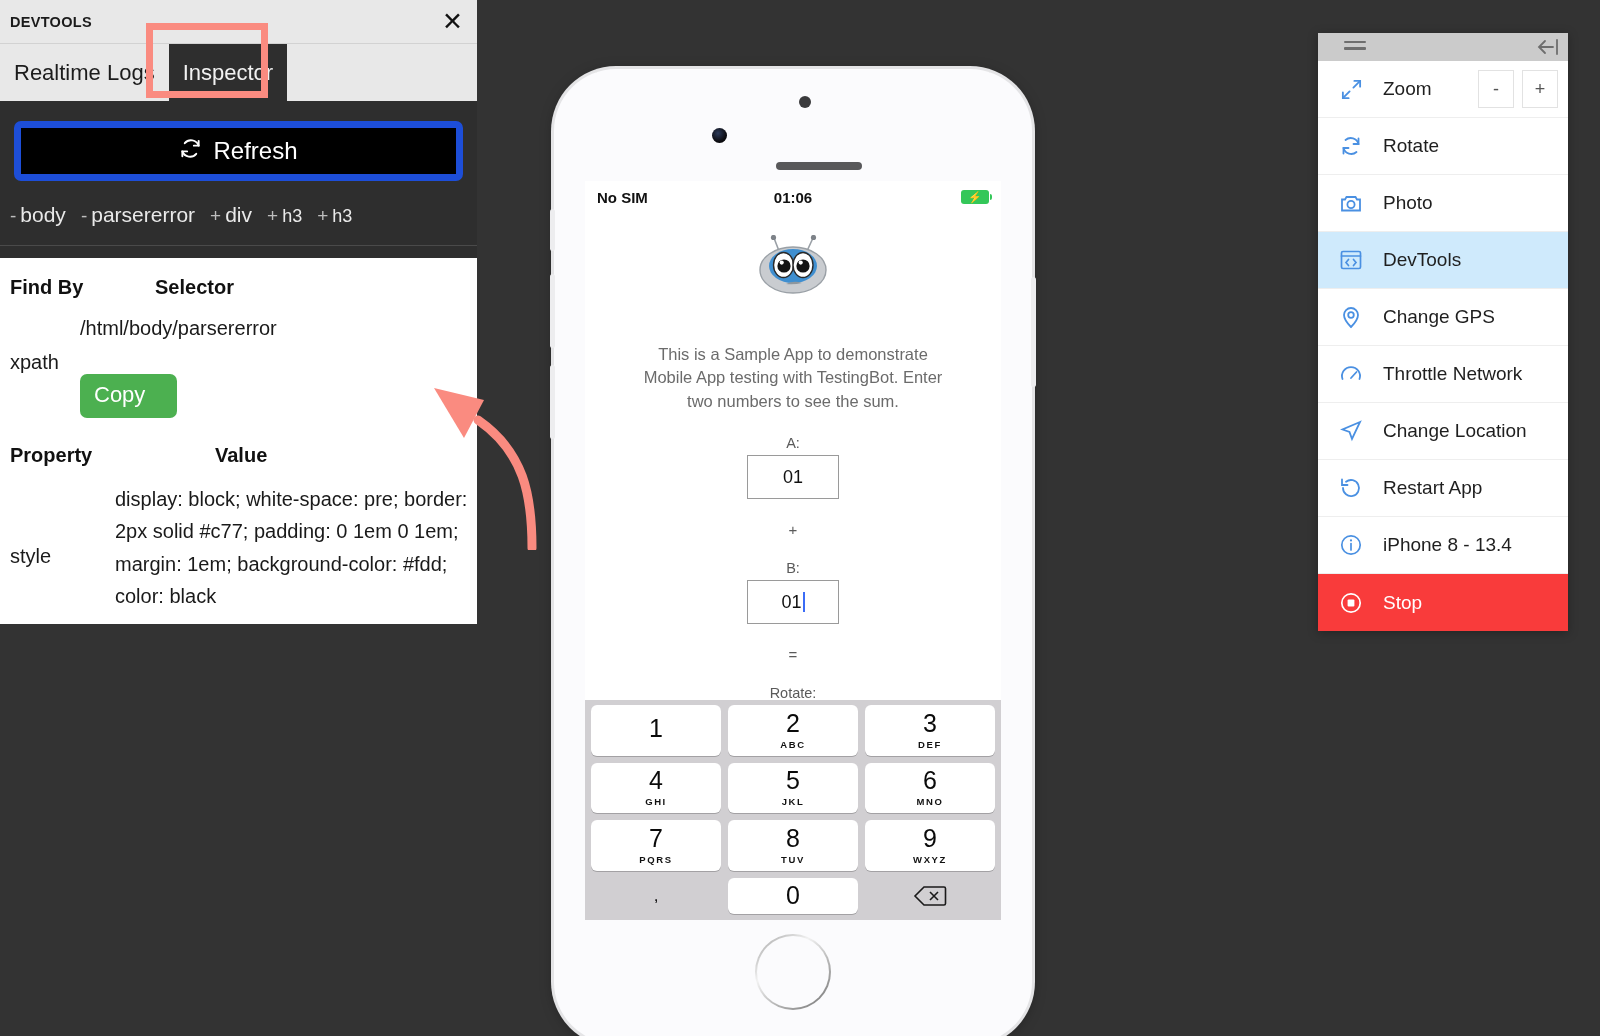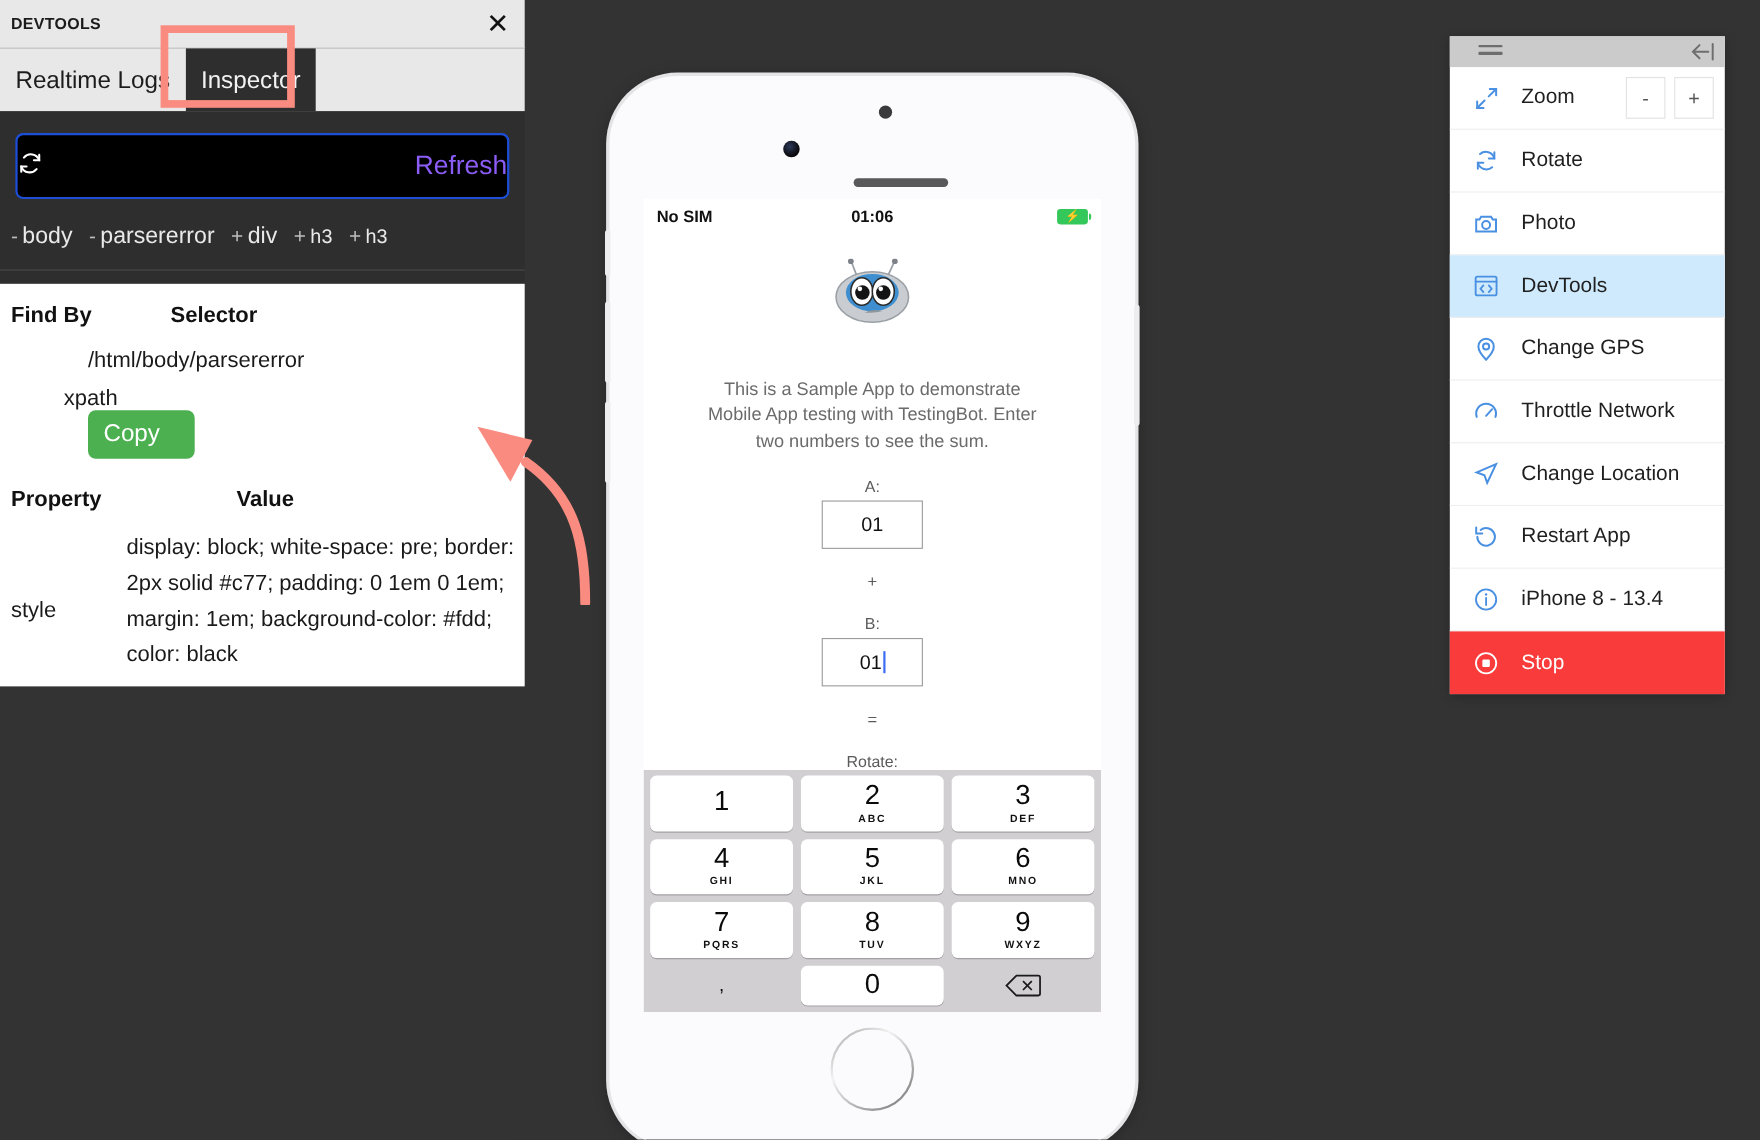--- a/index.html
+++ b/index.html
@@ -35,23 +35,23 @@
     display: flex; align-items: center; padding: 0 14px;
     font-size: 22px; color: #1c1c1c; cursor: pointer;
   }
   .dt-tab.active { background: #2e2e2e; color: #f2f2f2; }
   #tab-highlight {
     position: absolute; left: 146px; top: -21px; width: 122px; height: 75px;
     border: 7px solid #fa8b80; pointer-events: none;
   }
   #refresh-wrap { padding: 20px 14px 0 14px; }
   #refresh-button {
-    width: 100%; height: 60px; background: #000; color: #8b5cf6;
-    border: 2px solid #1d4ed8; border-radius: 7px;
-    display: flex; align-items: center; justify-content: space-between; gap: 11px;
+    width: 100%; height: 60px; background: #000; color: #ffffff;
+    border: 7px solid #1d4ed8; border-radius: 7px;
+    display: flex; align-items: center; justify-content: center; gap: 11px;
     font-size: 24px; cursor: pointer;
   }
   #refresh-icon { font-size: 23px; display: block; }
   #dom-path {
     display: flex; align-items: baseline; gap: 15px;
     padding: 22px 14px 18px 10px;
     border-bottom: 1px solid #4a4a4a;
   }
   .dom-node { color: #e9e9e9; font-size: 21px; white-space: nowrap; cursor: pointer; }
   .dom-node .sign { color: #bdbdbd; font-size: 19px; margin-right: 4px; }
@@ -241,21 +241,21 @@
     <div id="inspector-body">
 
       <div class="insp-head-row">
         <span class="c1">Find By</span>
         <span>Selector</span>
       </div>
 
       <div class="sel-value">/html/body/parsererror</div>
 
       <div class="insp-row" style="margin-top:-24px;">
-        <span class="c1" style="height:72px;align-items:flex-end;padding-bottom:14px;margin-left:48px;">xpath</span>
+        <span class="c1" style="height:72px;align-items:flex-end;padding-bottom:14px;">xpath</span>
         <span class="c2"></span>
       </div>
 
       <button id="copy-button" style="margin-top:-36px;">Copy</button>
 
       <div class="insp-head-row" id="prop-head">
         <span class="c1">Property</span>
         <span>Value</span>
       </div>
 

